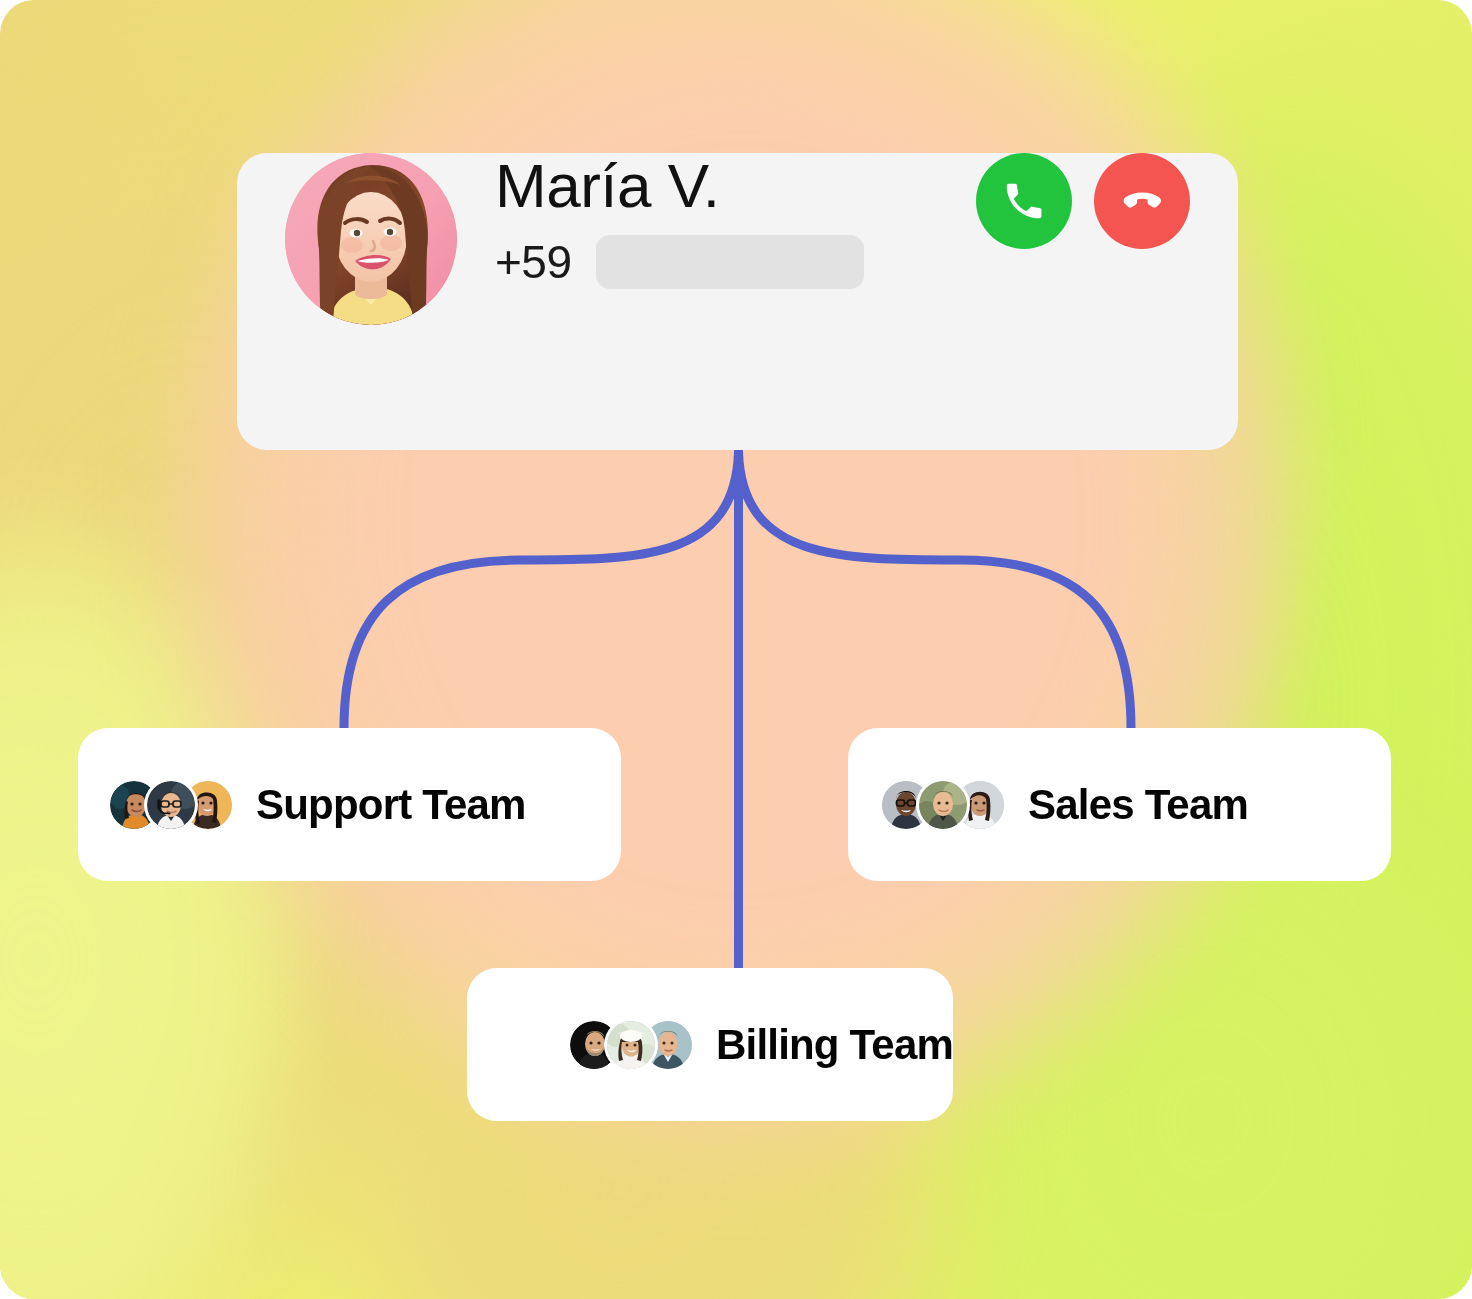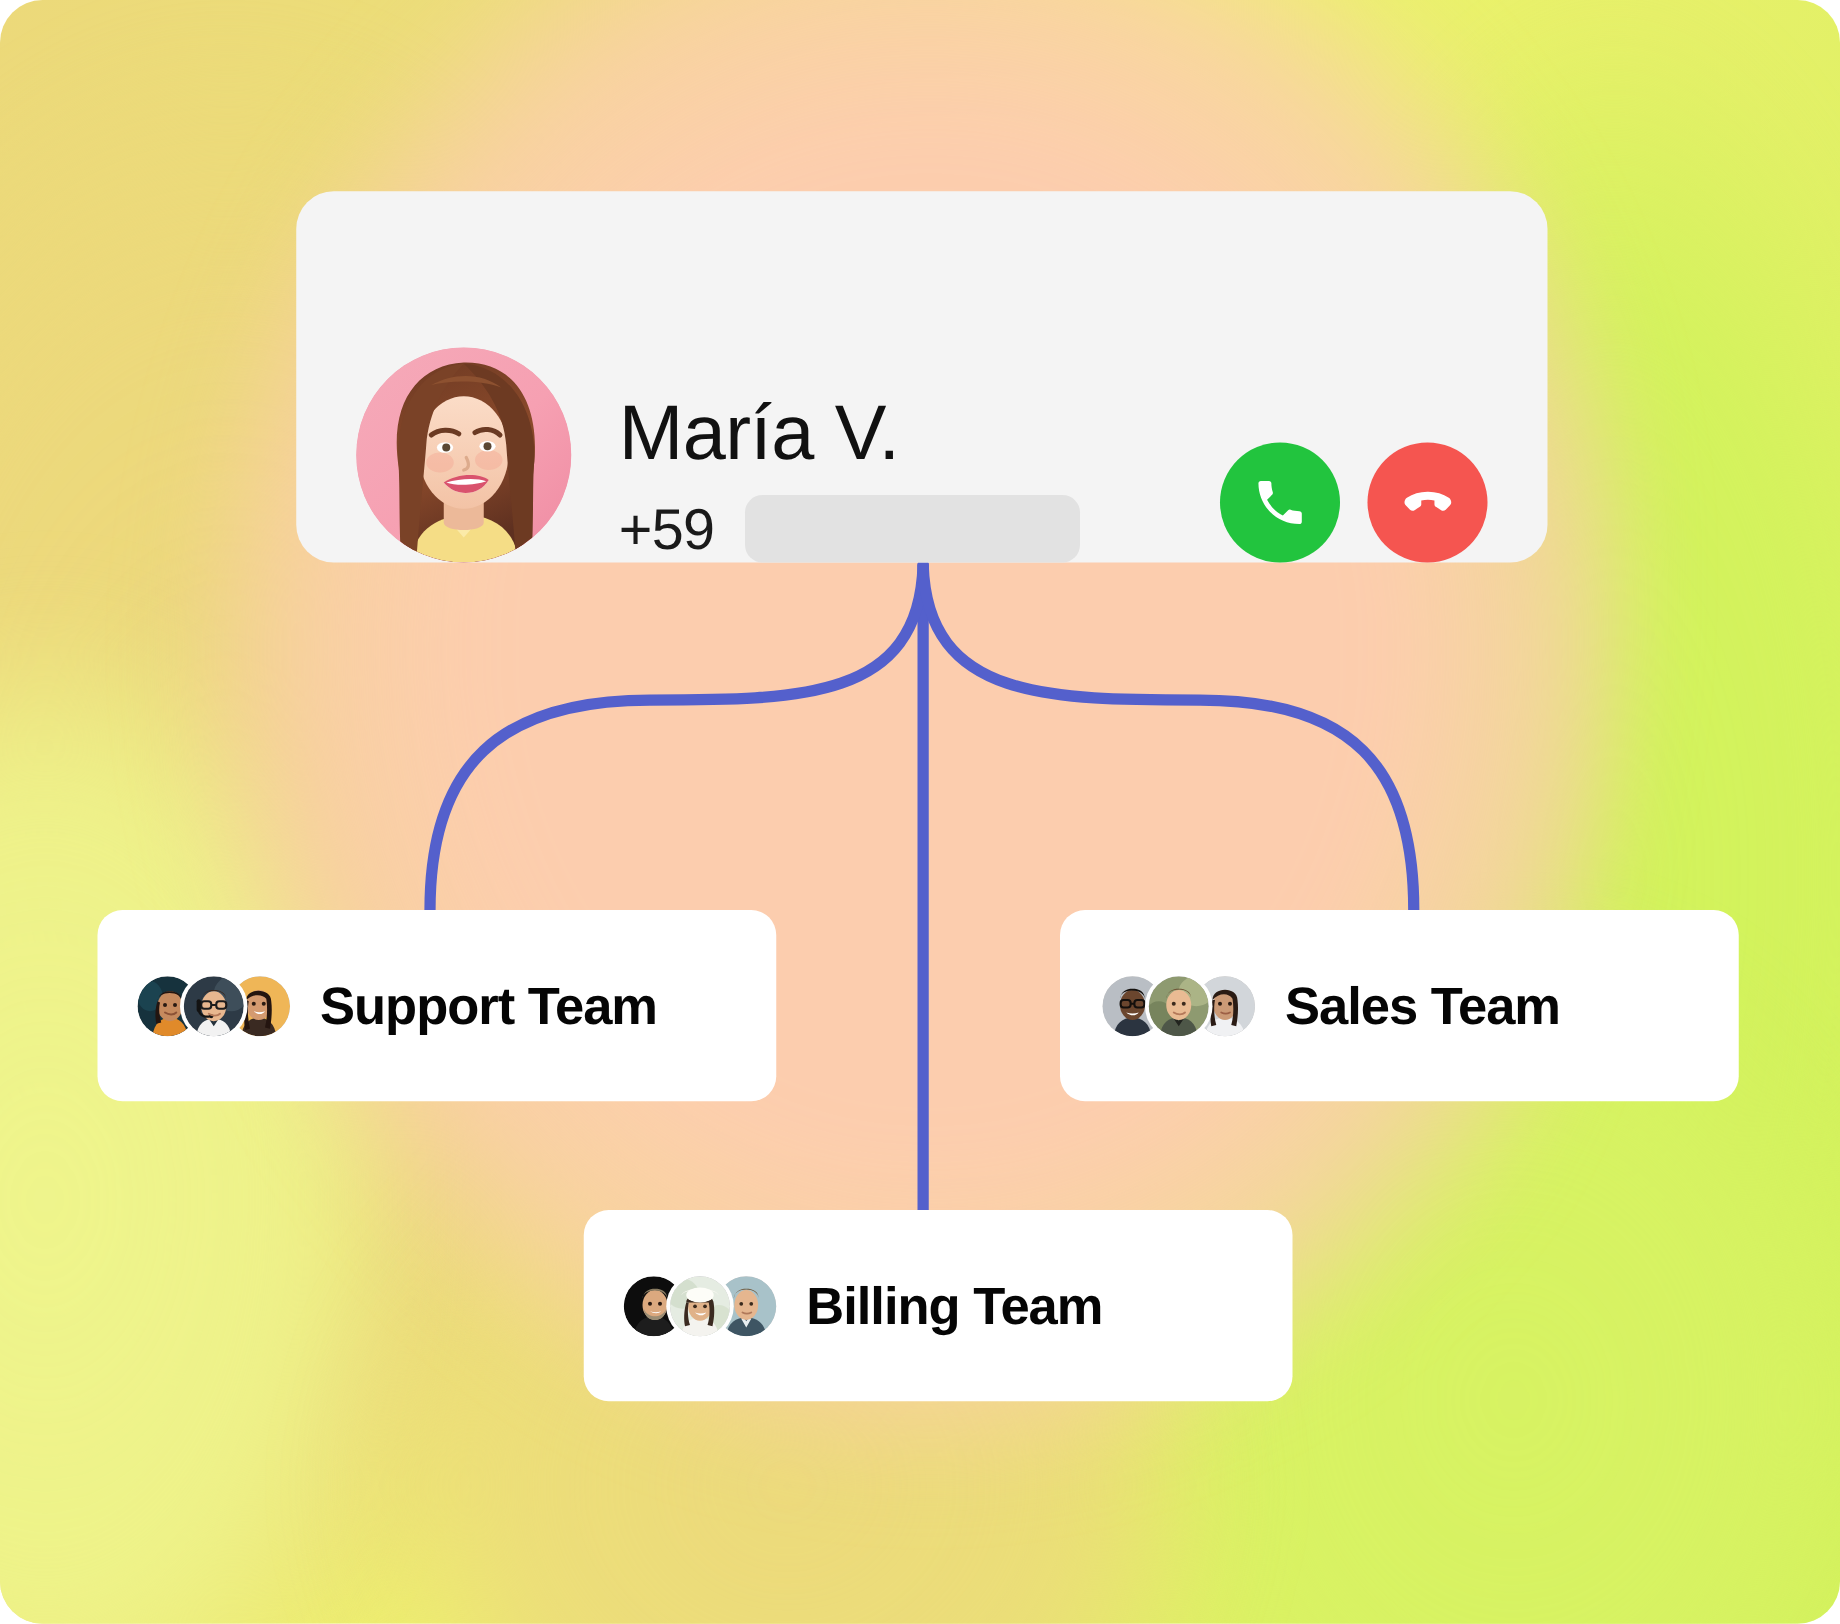--- a/index.html
+++ b/index.html
@@ -93,21 +93,21 @@
   
   .caller-card {
     position: absolute;
     left: 237px;
     top: 153px;
     width: 1001px;
     height: 297px;
     background: #f4f4f4;
     border-radius: 30px;
     display: flex;
-    align-items: flex-end;
+    align-items: flex-start;
     padding: 0 48px 0 48px;
     box-sizing: border-box;
   }
   .caller-avatar {
     width: 172px;
     height: 172px;
     border-radius: 50%;
     overflow: hidden;
     flex: 0 0 auto;
     background: #f2a0b0;
@@ -163,36 +163,37 @@
     padding: 0;
     cursor: pointer;
   }
   .call-btn.accept { background: #22c43e; }
   .call-btn.decline { background: #f55550; }
 
   
   .team-card {
     position: absolute;
     background: #ffffff;
-    border-radius: 20px;
+    border-radius: 30px;
     display: flex;
     align-items: center;
     box-sizing: border-box;
   }
   #team-support {
     left: 78px; top: 728px; width: 543px; height: 153px;
     padding-left: 32px;
   }
   #team-sales {
     left: 848px; top: 728px; width: 543px; height: 153px;
     padding-left: 34px;
   }
   #team-billing {
-    left: 467px; top: 968px; width: 567px; height: 153px;
+    left: 467px; top: 968px; width: 486px; height: 153px;
     padding-left: 32px;
+    justify-content: flex-end;
   }
   .avatar-stack {
     display: flex;
     align-items: center;
     flex: 0 0 auto;
   }
   .stack-avatar {
     width: 48px;
     height: 48px;
     border-radius: 50%;

